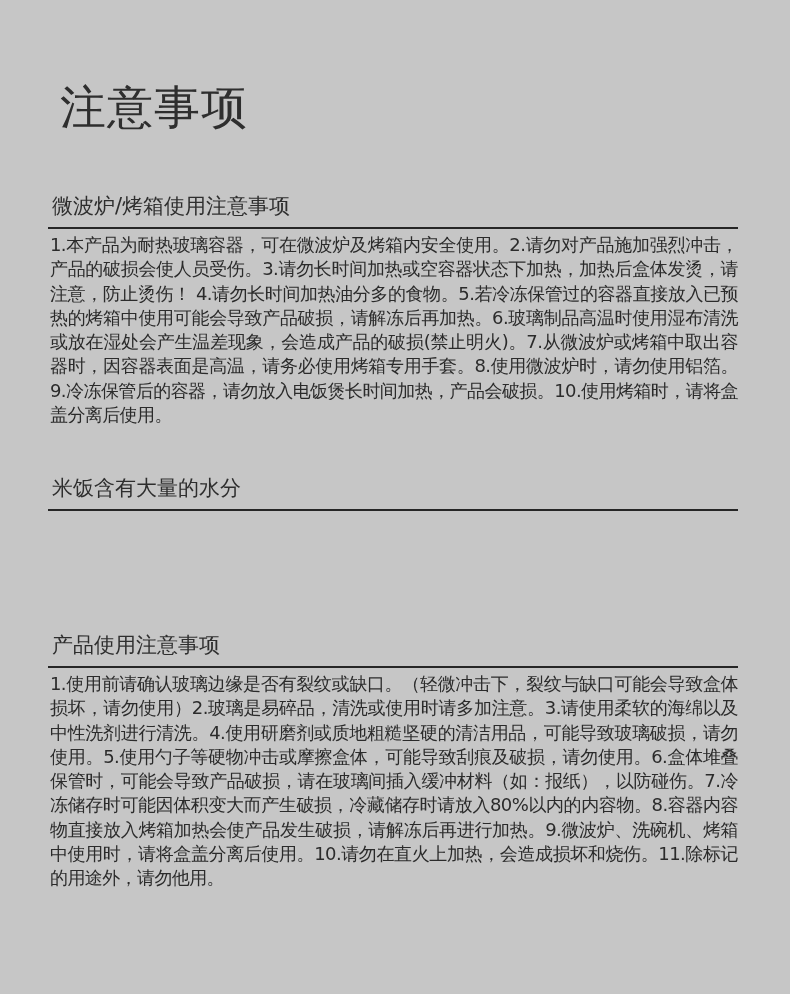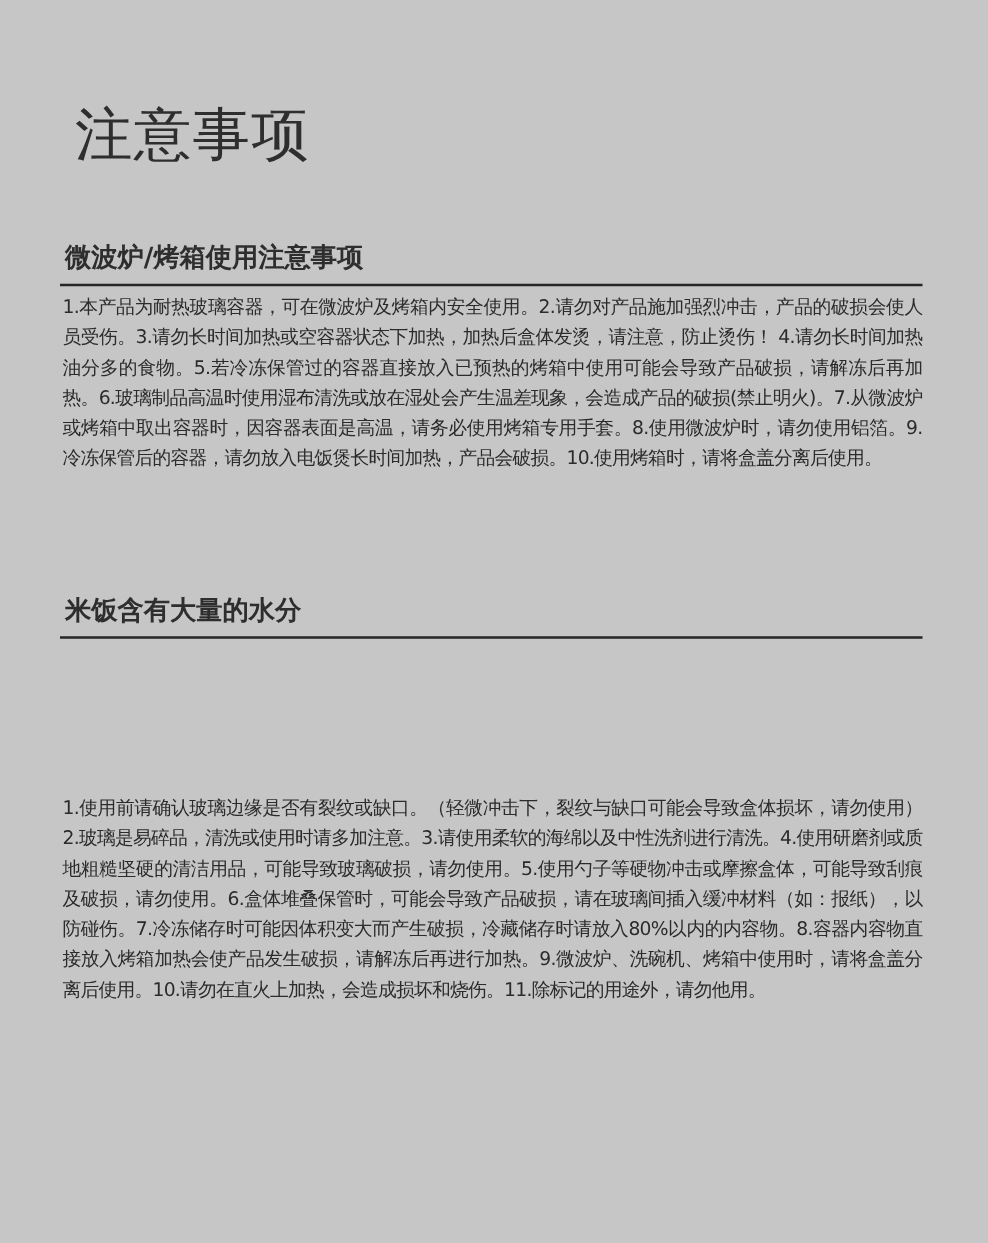--- a/index.html
+++ b/index.html
@@ -26,30 +26,30 @@
       line-height: 56px;
       margin: 0;
     }
     .section {
       position: absolute;
       left: 48px;
       width: 690px;
     }
     .section-heading {
       font-size: 21px;
-      font-weight: bold;
+      font-weight: normal;
       color: #2e2e2e;
       padding-left: 4px;
       line-height: 30px;
       margin: 0;
       padding-bottom: 6px;
       border-bottom: 2.5px solid #262626;
     }
     .section-body {
-      font-size: 15px;
+      font-size: 18px;
       line-height: 24.3px;
       color: #2b2b2b;
       margin: 4px 0 0 2px;
       text-align: justify;
       letter-spacing: -0.6px;
       word-break: break-all;
     }
     #sec-microwave { top: 191px; }
     #sec-freezer { top: 473px; }
     #sec-usage { top: 630px; }
@@ -62,14 +62,15 @@
 <section class="section" id="sec-microwave">
   <h2 class="section-heading">微波炉/烤箱使用注意事项</h2>
   <p class="section-body">1.本产品为耐热玻璃容器，可在微波炉及烤箱内安全使用。2.请勿对产品施加强烈冲击，产品的破损会使人员受伤。3.请勿长时间加热或空容器状态下加热，加热后盒体发烫，请注意，防止烫伤！ 4.请勿长时间加热油分多的食物。5.若冷冻保管过的容器直接放入已预热的烤箱中使用可能会导致产品破损，请解冻后再加热。6.玻璃制品高温时使用湿布清洗或放在湿处会产生温差现象，会造成产品的破损(禁止明火)。7.从微波炉或烤箱中取出容器时，因容器表面是高温，请务必使用烤箱专用手套。8.使用微波炉时，请勿使用铝箔。9.冷冻保管后的容器，请勿放入电饭煲长时间加热，产品会破损。10.使用烤箱时，请将盒盖分离后使用。</p>
 </section>
 
 <section class="section" id="sec-freezer">
   <h2 class="section-heading">米饭含有大量的水分</h2>
 </section>
 
 <section class="section" id="sec-usage">
+  <h2 class="section-heading">产品使用注意事项</h2>
   <p class="section-body">1.使用前请确认玻璃边缘是否有裂纹或缺口。（轻微冲击下，裂纹与缺口可能会导致盒体损坏，请勿使用）2.玻璃是易碎品，清洗或使用时请多加注意。3.请使用柔软的海绵以及中性洗剂进行清洗。4.使用研磨剂或质地粗糙坚硬的清洁用品，可能导致玻璃破损，请勿使用。5.使用勺子等硬物冲击或摩擦盒体，可能导致刮痕及破损，请勿使用。6.盒体堆叠保管时，可能会导致产品破损，请在玻璃间插入缓冲材料（如：报纸），以防碰伤。7.冷冻储存时可能因体积变大而产生破损，冷藏储存时请放入80%以内的内容物。8.容器内容物直接放入烤箱加热会使产品发生破损，请解冻后再进行加热。9.微波炉、洗碗机、烤箱中使用时，请将盒盖分离后使用。10.请勿在直火上加热，会造成损坏和烧伤。11.除标记的用途外，请勿他用。</p>
 </section>
 
 </body></html>

